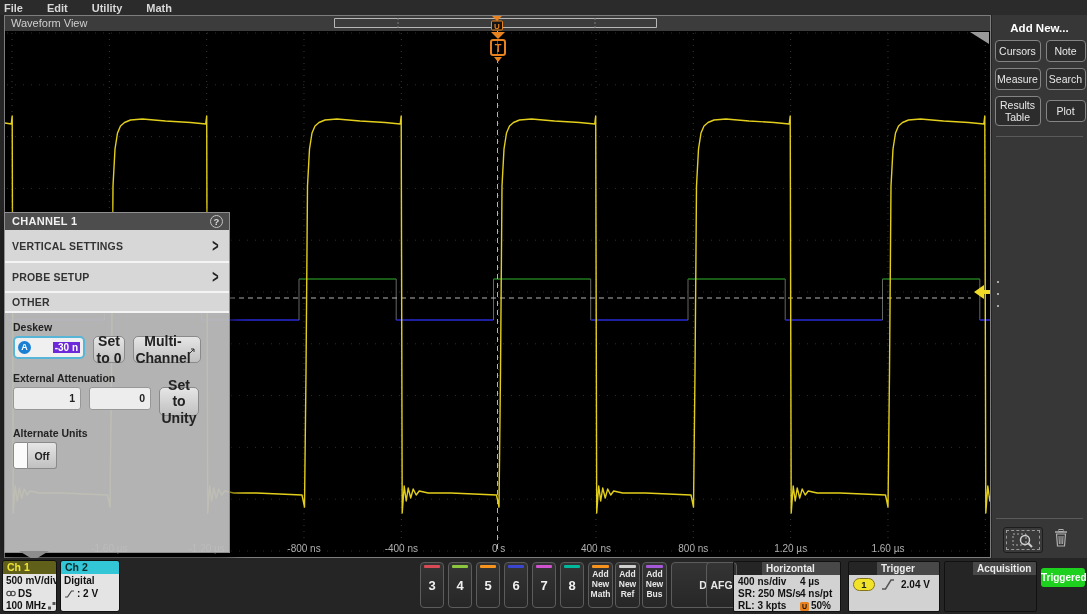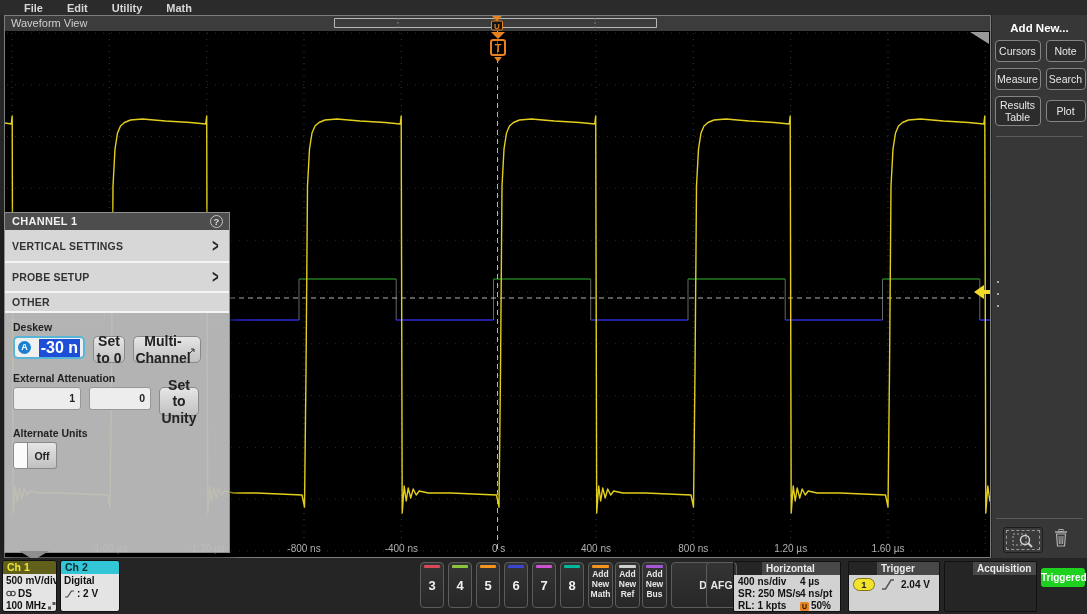--- a/index.html
+++ b/index.html
@@ -1,21 +1,21 @@
 <!DOCTYPE html>
 <html><head>
 <meta charset="utf-8">
 <style>
   * { box-sizing: border-box; margin:0; padding:0; }
   body { background:#111; font-family:"Liberation Sans", sans-serif; }
   .app { position:relative; width:1087px; height:614px; background:#252525; overflow:hidden; }
 
   
   .menubar { position:absolute; left:0; top:0; width:100%; height:15px; background:#2b2b2b;
-             display:flex; align-items:center; gap:24px; padding-left:24px; }
+             display:flex; align-items:center; gap:24px; padding-left:4px; }
   .menu-item { color:#d8d8d8; font-size:11px; font-weight:bold; cursor:default; }
 
   
   .wave-panel { position:absolute; left:4px; top:15px; width:987px; height:543px;
                 background:#000; border:1px solid #7d7d7d; }
   .wave-title { position:absolute; left:0; top:0; width:100%; height:15px; background:#3c3c3c;
                 color:#cfcfcf; font-size:11px; line-height:15px; padding-left:6px; }
   #minimap { position:absolute; left:0; top:0; }
   #graticule { position:absolute; left:0; top:15px; }
 
@@ -68,21 +68,21 @@
              font-weight:bold; letter-spacing:.2px; padding-left:7px; display:flex; align-items:center; position:relative; cursor:pointer; }
   .dlg-row .chev { position:absolute; right:10px; color:#222; font-size:12px; font-weight:bold; transform:scale(0.9,1.5); }
   .row-vs { height:33px; } .row-ps { height:30px; } .row-other { height:20px; }
   .dlg-body { padding:4px 8px; color:#1d1d1d; }
   .dlg-label { font-size:10.5px; font-weight:bold; margin:4px 0 3px; color:#222; }
   .dlg-flex { display:flex; align-items:flex-start; gap:8px; }
   .deskew-input { width:72px; height:23px; background:#f0f0f0; border:2px solid #57b6d8; border-radius:5px;
                   display:flex; align-items:center; padding:0 3px; cursor:text; }
   .a-badge { width:13px; height:13px; border-radius:50%; background:#1b7fd4; color:#fff; font-size:9px;
              font-weight:bold; text-align:center; line-height:13px; flex:none; }
-  .deskew-val { margin-left:auto; background:#1d4ed8; color:#fff; font-size:16px; font-weight:bold; padding:0 2px; }
+  .deskew-val { margin-left:auto; background:#6d28d9; color:#fff; font-size:10px; font-weight:bold; padding:0 2px; }
   .dlg-btn { background:linear-gradient(#e6e6e6,#c0c0c0); border:1px solid #8a8a8a; border-radius:5px;
              color:#222; font-size:14px; font-weight:bold; text-align:center; display:flex; align-items:center;
              justify-content:center; line-height:1.15; cursor:pointer; }
   .btn-zero { width:32px; height:27px; }
   .btn-multi { width:68px; height:27px; position:relative; padding-right:8px; }
   .btn-multi svg { position:absolute; right:4px; top:10px; }
   .att-input { height:23px; background:#ededed; border:1px solid #979797; border-radius:3px;
                font-size:10.5px; font-weight:bold; color:#222; text-align:right; padding:4px 5px 0 0; cursor:text; }
   .att1 { width:68px; } .att2 { width:62px; }
   .btn-unity { width:40px; height:29px; }
@@ -403,21 +403,21 @@
       <div class="ip-body">
         <div class="ip-row">
             <span class="ip-c1">400 ns/div</span>
             <span class="ip-c2">4 µs</span>
           </div>
         <div class="ip-row">
             <span class="ip-c1">SR: 250 MS/s</span>
             <span class="ip-c2">4 ns/pt</span>
           </div>
         <div class="ip-row">
-            <span class="ip-c1">RL: 1 kpts</span>
+            <span class="ip-c1">RL: 3 kpts</span>
           <span class="ip-c2">
               <span class="u-icon">U</span>
               <span>50%</span>
             </span>
           </div>
       </div>
     </div>
 
     <div class="info-panel ip-trigger">
       <div class="ip-hdr">Trigger</div>

